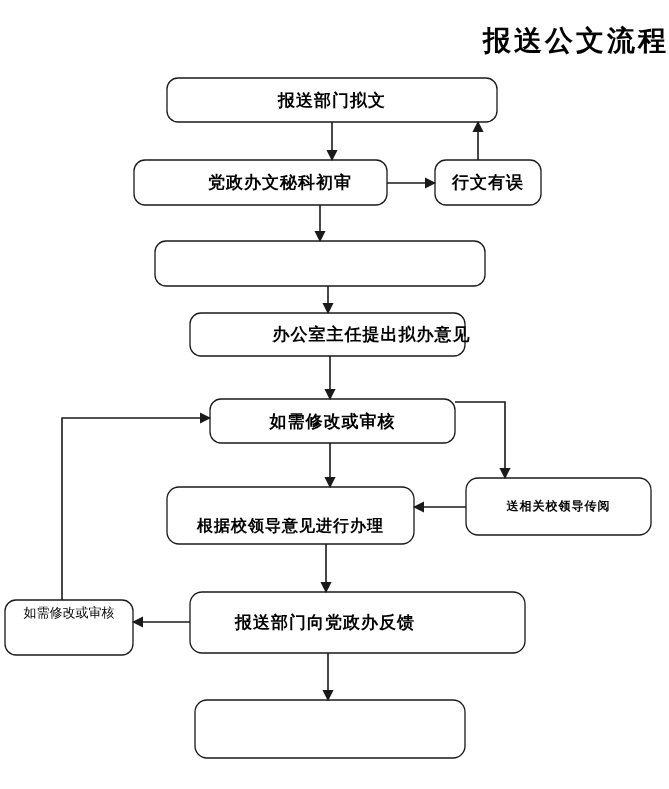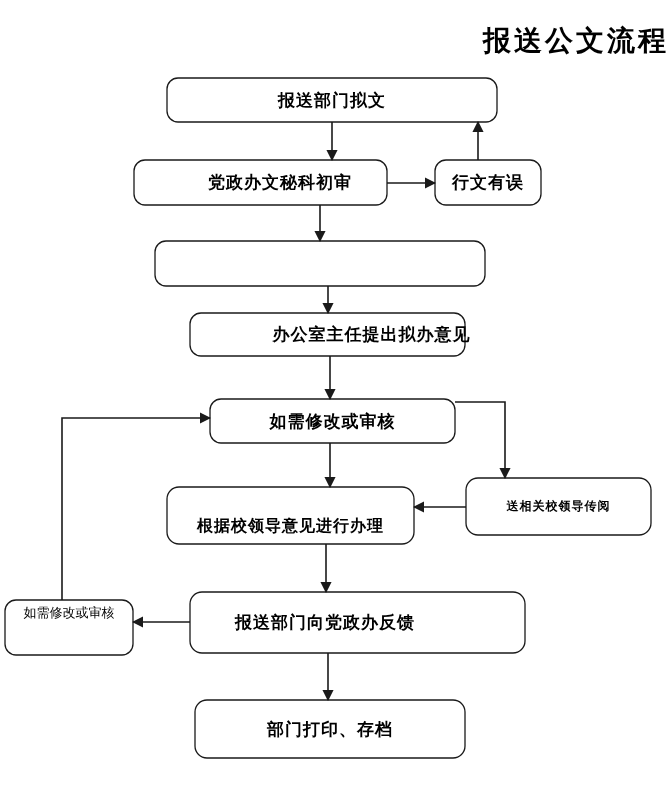--- a/index.html
+++ b/index.html
@@ -128,15 +128,14 @@
 
   <div class="node-label" style="left:167px; top:78px;  width:330px; height:44px;">报送部门拟文</div>
   <div class="node-label" style="left:134px; top:160px; width:292px; height:45px;">党政办文秘科初审</div>
   <div class="node-label" style="left:435px; top:160px; width:106px; height:45px;">行文有误</div>
   <div class="node-label" style="left:190px; top:313px; width:275px; height:43px;padding-left:44px;">办公室主任提出拟办意见</div>
   <div class="node-label" style="left:210px; top:399px; width:245px; height:44px;">如需修改或审核</div>
   <div class="node-label" style="left:466px; top:478px; width:185px; height:57px; font-size:12px;">送相关校领导传阅</div>
   <div class="node-label" style="left:167px; top:497px; width:247px; height:57px; font-size:16px;">根据校领导意见进行办理</div>
   <div class="node-label small" style="left:5px; top:600px; width:128px; height:55px;">如需修改或审核</div>
   <div class="node-label" style="left:190px; top:592px; width:270px; height:61px;">报送部门向党政办反馈</div>
-  <div class="node-label" style="left:195px; top:700px; width:270px; height:58px;">部门打印、存档</div>
 
 </div>
 
 </body></html>

